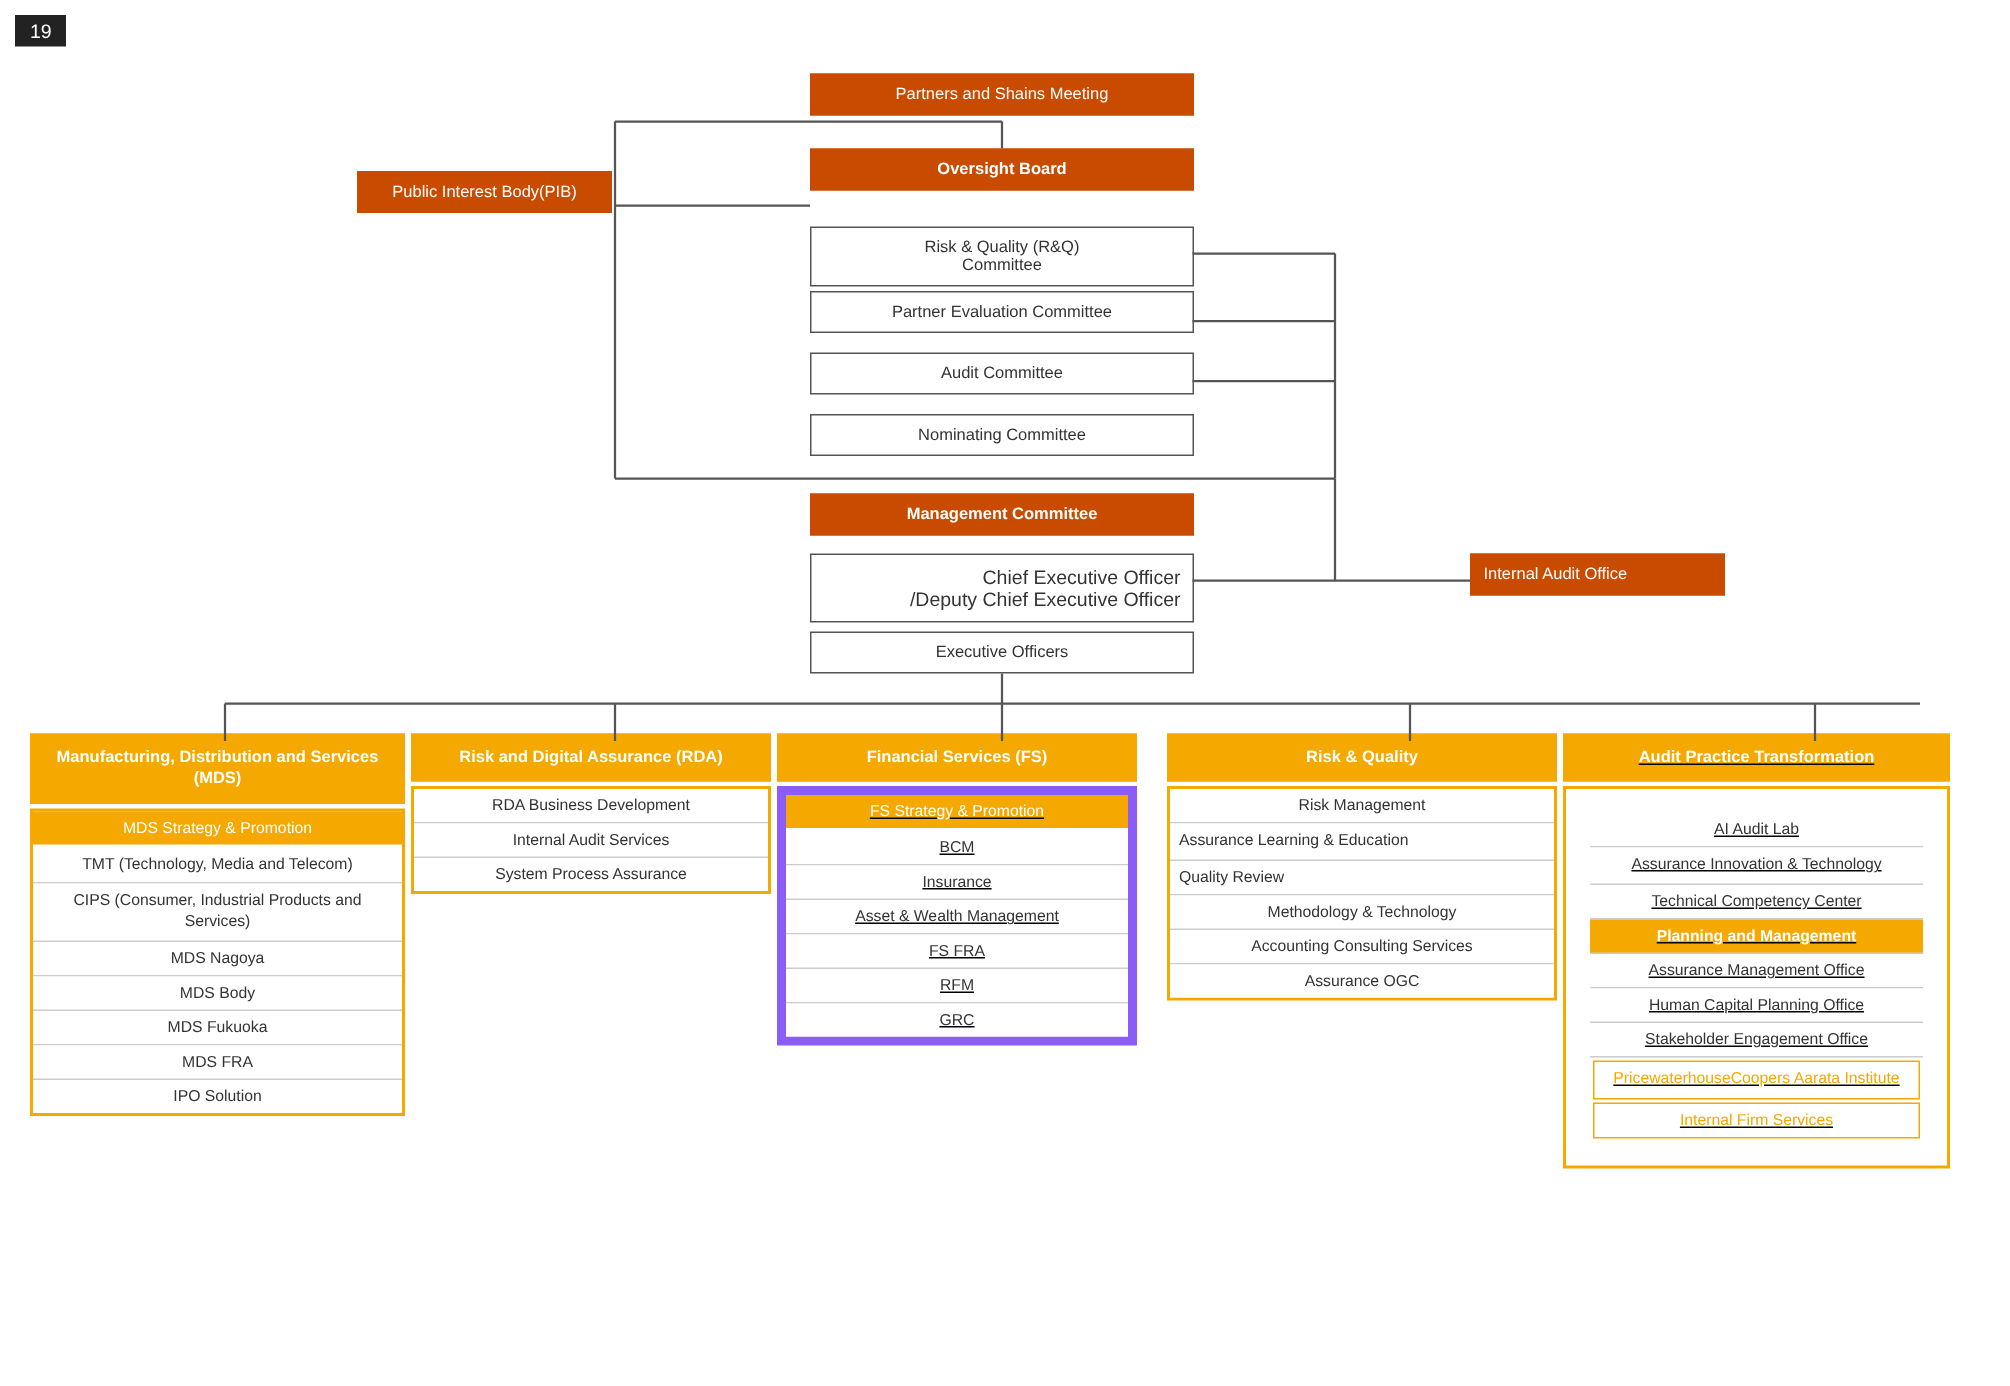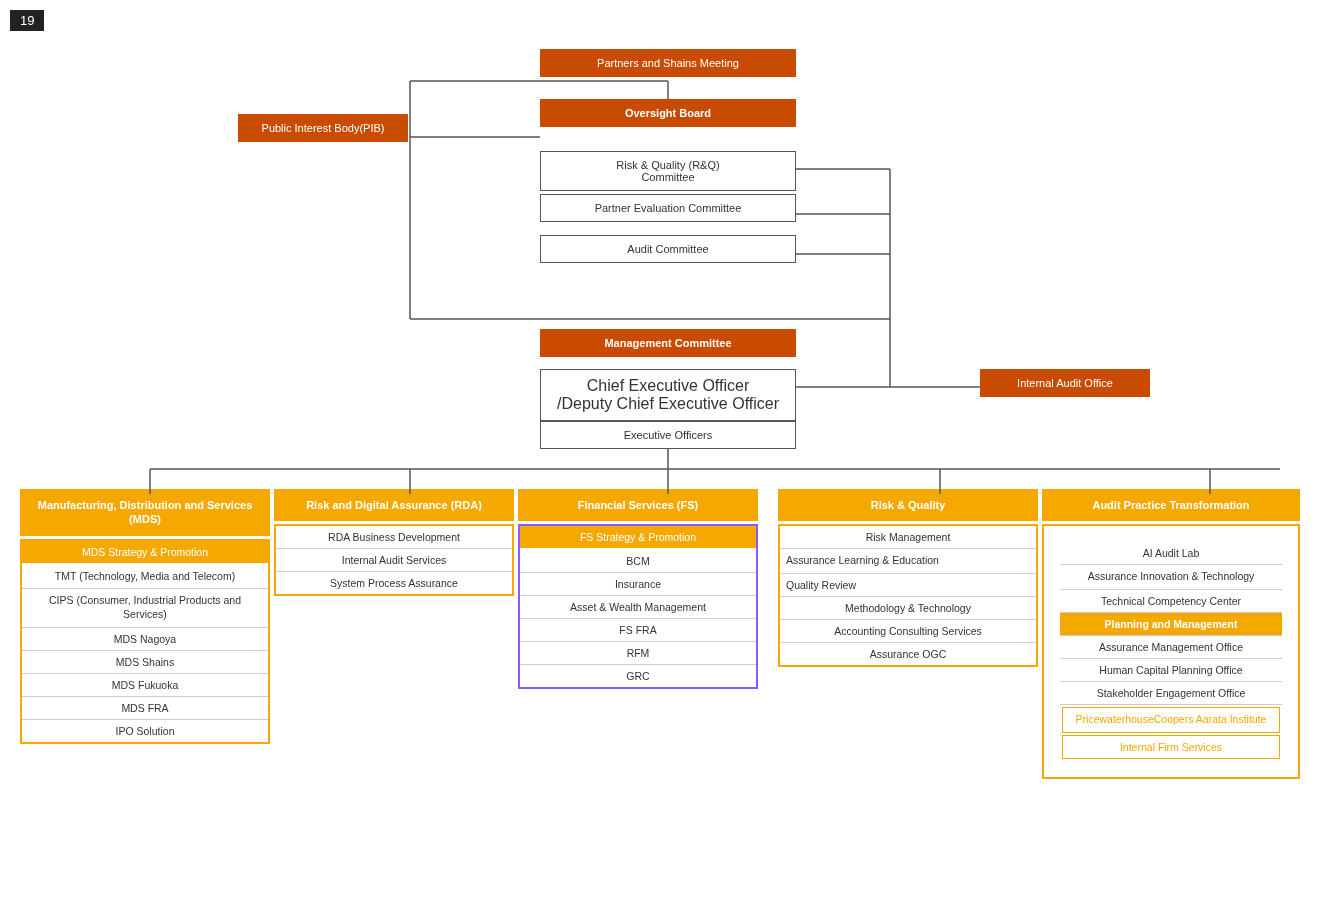--- a/index.html
+++ b/index.html
@@ -74,69 +74,72 @@
     </div>
 
     <div style="position:absolute; top:155px; left:520px; width:256px;">
       <div style="background:#fff; color:#333; text-align:center; padding:7px 8px; font-size:11px; border:1.5px solid #555;">Partner Evaluation Committee</div>
     </div>
 
     <div style="position:absolute; top:196px; left:520px; width:256px;">
       <div style="background:#fff; color:#333; text-align:center; padding:7px 8px; font-size:11px; border:1.5px solid #555;">Audit Committee</div>
     </div>
 
+    <div style="position:absolute; top:237px; left:520px; width:256px;">
+      <div style="background:#fff; color:#333; text-align:center; padding:7px 8px; font-size:11px; border:1.5px solid #555;">Nominating Committee</div>
+    </div>
 
     <div style="position:absolute; top:290px; left:520px; width:256px;">
       <div style="background:#C84B00; color:#fff; text-align:center; padding:7px 8px; font-size:11px; border:1.5px solid #C84B00; font-weight:bold;">Management Committee</div>
     </div>
 
     <div style="position:absolute; top:330px; left:520px; width:256px;">
-      <div style="background:#fff; color:#333; text-align:center; padding:7px 8px; font-size:16px; border:1.5px solid #555;">Chief Executive Officer<br>/Deputy Chief Executive Officer</div>
+      <div style="background:#fff; color:#333; text-align:right; padding:7px 8px; font-size:13px; border:1.5px solid #555;">Chief Executive Officer<br>/Deputy Chief Executive Officer</div>
     </div>
 
     <div style="position:absolute; top:382px; left:520px; width:256px;">
       <div style="background:#fff; color:#333; text-align:center; padding:7px 8px; font-size:11px; border:1.5px solid #555;">Executive Officers</div>
     </div>
 
     <div style="position:absolute; top:330px; left:960px; width:170px;">
-      <div style="background:#C84B00; color:#fff; text-align:center; padding:7px 8px; font-size:11px; border:1.5px solid #C84B00;">Internal Audit Office</div>
+      <div style="background:#C84B00; color:#fff; padding:7px 8px; font-size:11px; border:1.5px solid #C84B00;">Internal Audit Office</div>
     </div>
 
     <div style="height:460px;"></div>
   </div>
 
   
   <div style="display:flex; width:1300px; margin:0 auto; align-items:flex-start; gap:0px; position:relative; top:-10px;">
 
     <div style="width:250px; flex-shrink:0; margin-right:4px;">
       <div style="background:#F5A800; color:#fff; text-align:center; padding:8px 6px; font-size:11px; font-weight:bold; line-height:1.3; border:1.5px solid #F5A800; margin-bottom:3px;">Manufacturing, Distribution and Services (MDS)</div>
       <div style="border:2px solid #F5A800; padding:0;">
         <div style="background:#F5A800; color:#fff; text-align:center; padding:5px 6px; font-size:10.5px; margin-bottom:2px;">MDS Strategy &amp; Promotion</div>
         <div style="background:#fff; color:#333; text-align:center; padding:5px 6px; font-size:10.5px; border-bottom:1px solid #ccc; line-height:1.3;">TMT (Technology, Media and Telecom)</div>
         <div style="background:#fff; color:#333; text-align:center; padding:5px 6px; font-size:10.5px; border-bottom:1px solid #ccc; line-height:1.3;">CIPS (Consumer, Industrial Products and Services)</div>
         <div style="background:#fff; color:#333; text-align:center; padding:5px 6px; font-size:10.5px; border-bottom:1px solid #ccc;">MDS Nagoya</div>
-        <div style="background:#fff; color:#333; text-align:center; padding:5px 6px; font-size:10.5px; border-bottom:1px solid #ccc;">MDS Shains</div>
+        <div style="background:#fff; color:#333; text-align:center; padding:5px 6px; font-size:10.5px; border-bottom:1px solid #ccc;">MDS Body</div>
         <div style="background:#fff; color:#333; text-align:center; padding:5px 14px; font-size:10.5px; border-bottom:1px solid #ccc;">MDS Fukuoka</div>
         <div style="background:#fff; color:#333; text-align:center; padding:5px 6px; font-size:10.5px; border-bottom:1px solid #ccc;">MDS FRA</div>
         <div style="background:#fff; color:#333; text-align:center; padding:5px 6px; font-size:10.5px;">IPO Solution</div>
       </div>
     </div>
 
     <div style="width:240px; flex-shrink:0; margin-right:4px;">
       <div style="background:#F5A800; color:#fff; text-align:center; padding:8px 23px; font-size:11px; font-weight:bold; line-height:1.3; border:1.5px solid #F5A800; margin-bottom:3px;">Risk and Digital Assurance (RDA)</div>
       <div style="border:2px solid #F5A800; padding:0;">
         <div style="background:#fff; color:#333; text-align:center; padding:5px 6px; font-size:10.5px; border-bottom:1px solid #ccc;">RDA Business Development</div>
         <div style="background:#fff; color:#333; text-align:center; padding:5px 6px; font-size:10.5px; border-bottom:1px solid #ccc;">Internal Audit Services</div>
         <div style="background:#fff; color:#333; text-align:center; padding:5px 6px; font-size:10.5px;">System Process Assurance</div>
       </div>
     </div>
 
     <div style="width:240px; flex-shrink:0; margin-right:20px;">
       <div style="background:#F5A800; color:#fff; text-align:center; padding:8px 6px; font-size:11px; font-weight:bold; line-height:1.3; border:1.5px solid #F5A800; margin-bottom:3px;">Financial Services (FS)</div>
-      <div style="border:2px solid #8b5cf6; padding:0;">
+      <div style="border:6px solid #8b5cf6; padding:0;text-decoration:underline;">
         <div style="background:#F5A800; color:#fff; text-align:center; padding:5px 6px; font-size:10.5px; margin-bottom:2px;">FS Strategy &amp; Promotion</div>
         <div style="background:#fff; color:#333; text-align:center; padding:5px 6px; font-size:10.5px; border-bottom:1px solid #ccc;">BCM</div>
         <div style="background:#fff; color:#333; text-align:center; padding:5px 6px; font-size:10.5px; border-bottom:1px solid #ccc;">Insurance</div>
         <div style="background:#fff; color:#333; text-align:center; padding:5px 6px; font-size:10.5px; border-bottom:1px solid #ccc;">Asset &amp; Wealth Management</div>
         <div style="background:#fff; color:#333; text-align:center; padding:5px 6px; font-size:10.5px; border-bottom:1px solid #ccc;">FS FRA</div>
         <div style="background:#fff; color:#333; text-align:center; padding:5px 6px; font-size:10.5px; border-bottom:1px solid #ccc;">RFM</div>
         <div style="background:#fff; color:#333; text-align:center; padding:5px 6px; font-size:10.5px;">GRC</div>
       </div>
     </div>
 
@@ -145,21 +148,21 @@
       <div style="border:2px solid #F5A800; padding:0;">
         <div style="background:#fff; color:#333; text-align:center; padding:5px 6px; font-size:10.5px; border-bottom:1px solid #ccc;">Risk Management</div>
         <div style="background:#fff; color:#333; text-align:left; padding:5px 6px; font-size:10.5px; border-bottom:1px solid #ccc; line-height:1.3;">Assurance Learning &amp; Education</div>
         <div style="background:#fff; color:#333; padding:5px 6px; font-size:10.5px; border-bottom:1px solid #ccc;">Quality Review</div>
         <div style="background:#fff; color:#333; text-align:center; padding:5px 6px; font-size:10.5px; border-bottom:1px solid #ccc;">Methodology &amp; Technology</div>
         <div style="background:#fff; color:#333; text-align:center; padding:5px 6px; font-size:10.5px; border-bottom:1px solid #ccc;">Accounting Consulting Services</div>
         <div style="background:#fff; color:#333; text-align:center; padding:5px 6px; font-size:10.5px;">Assurance OGC</div>
       </div>
     </div>
 
-    <div style="width:258px; flex-shrink:0;">
+    <div style="width:258px; flex-shrink:0;text-decoration:underline;">
       <div style="background:#F5A800; color:#fff; text-align:center; padding:8px 6px; font-size:11px; font-weight:bold; line-height:1.3; border:1.5px solid #F5A800; margin-bottom:3px;">Audit Practice Transformation</div>
       <div style="border:2px solid #F5A800; padding:16px;">
         <div style="background:#fff; color:#333; text-align:center; padding:5px 6px; font-size:10.5px; border-bottom:1px solid #ccc;">AI Audit Lab</div>
         <div style="background:#fff; color:#333; text-align:center; padding:5px 6px; font-size:10.5px; border-bottom:1px solid #ccc; line-height:1.3;">Assurance Innovation &amp; Technology</div>
         <div style="background:#fff; color:#333; text-align:center; padding:5px 6px; font-size:10.5px; border-bottom:1px solid #ccc;">Technical Competency Center</div>
         <div style="background:#F5A800; color:#fff; text-align:center; padding:5px 6px; font-size:10.5px; border-bottom:1px solid #ccc; font-weight:bold;">Planning and Management</div>
         <div style="background:#fff; color:#333; text-align:center; padding:5px 6px; font-size:10.5px; border-bottom:1px solid #ccc;">Assurance Management Office</div>
         <div style="background:#fff; color:#333; text-align:center; padding:5px 6px; font-size:10.5px; border-bottom:1px solid #ccc;">Human Capital Planning Office</div>
         <div style="background:#fff; color:#333; text-align:center; padding:5px 6px; font-size:10.5px; border-bottom:1px solid #ccc;">Stakeholder Engagement Office</div>
         <div style="background:#fff; color:#F5A800; text-align:center; padding:5px 6px; font-size:10.5px; border-bottom:1px solid #ccc; line-height:1.3; border:1.5px solid #F5A800; margin:2px;">PricewaterhouseCoopers Aarata Institute</div>

